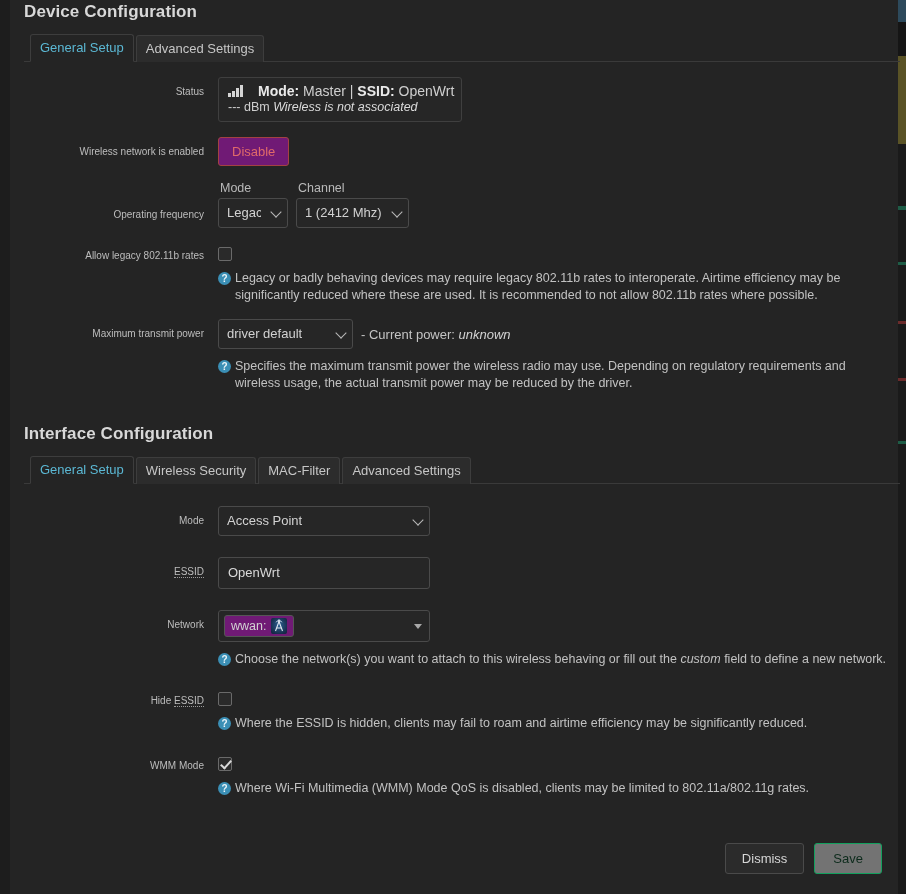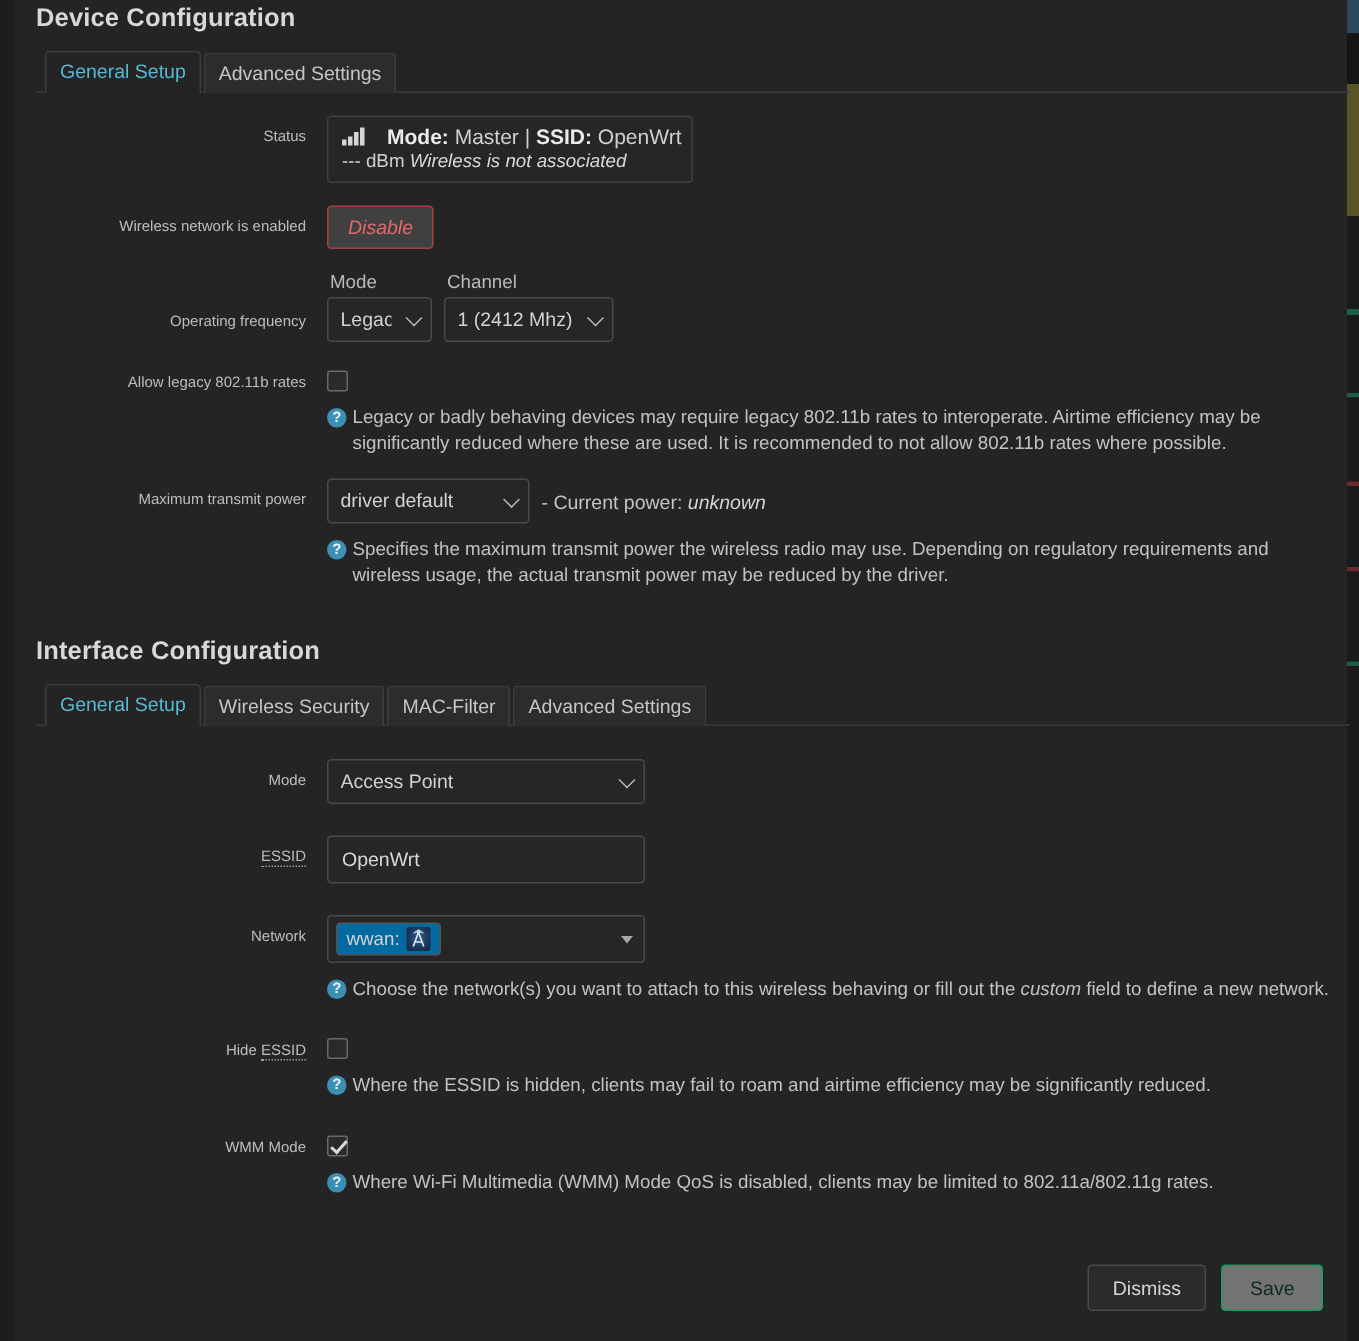--- a/index.html
+++ b/index.html
@@ -140,23 +140,22 @@
     font-family: "Liberation Sans", sans-serif;
     font-size: 13px;
     padding: 6px 13px;
     border-radius: 3px;
     cursor: pointer;
     line-height: 15px;
     display: inline-block;
   }
   .btn-danger {
     color: #e06a6a;
-    background: #404040;
+    background: #701a75;
     border: 1px solid #a34242;
-    font-style: italic;
   }
   .btn-neutral {
     color: #d6d6d6;
     background: #2b2b2b;
     border: 1px solid #4a4a4a;
     padding: 7px 16px;
   }
   .btn-save {
     color: #0d2b1c;
     background: #737373;
@@ -210,21 +209,21 @@
     background: #262626;
     border: 1px solid #4a4a4a;
     border-radius: 3px;
     padding: 4px 18px 4px 5px;
     position: relative;
     min-height: 30px;
     cursor: pointer;
   }
   .token {
     display: inline-flex; align-items: center; gap: 5px;
-    background: #0369a1;
+    background: #701a75;
     border: 1px solid #555;
     border-radius: 3px;
     padding: 2px 6px;
     font-size: 12.5px;
     color: #d2d2d2;
     line-height: 16px;
   }
   .tower-ico {
     display: inline-block; width: 16px; height: 16px;
     border-radius: 2px;

